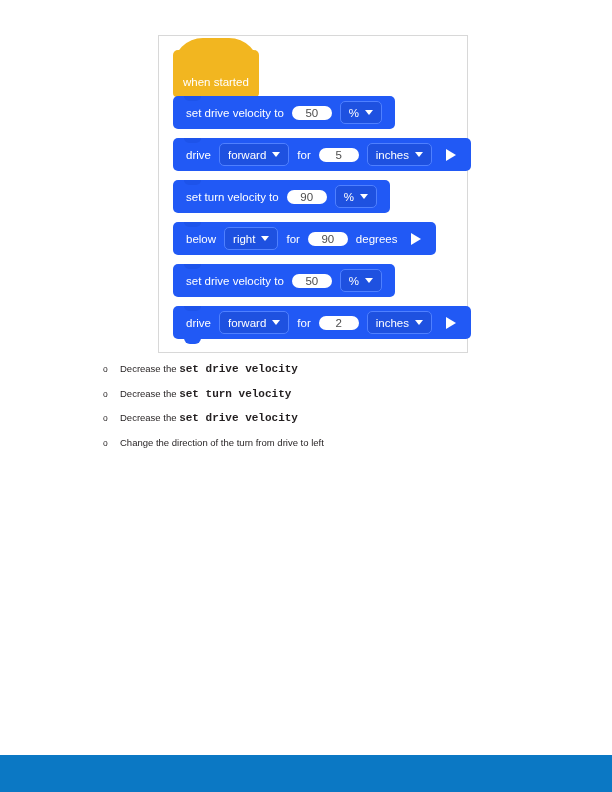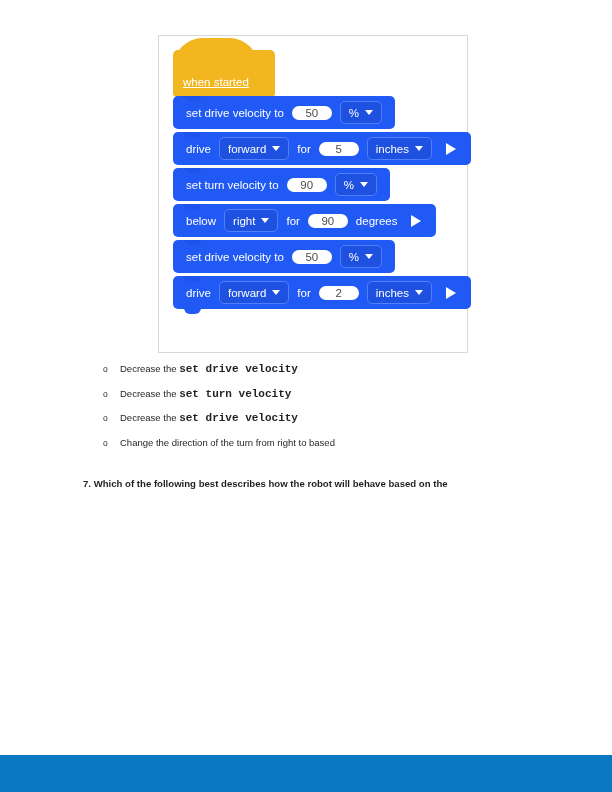--- a/index.html
+++ b/index.html
@@ -29,30 +29,29 @@
 
   #block-stack {
     position: absolute;
     left: 14px;
     top: 14px;
   }
 
   
   .hat-block {
     position: relative;
-    width: 102px;
+    width: 86px;
     height: 47px;
     background: #f2b620;
     border-radius: 5px 5px 4px 4px;
     color: #ffffff;
     font-size: 11.5px;
     box-sizing: border-box;
     padding: 26px 0 0 10px;
     margin-bottom: -1px;
-    text-decoration: underline;
   }
   .hat-block::before {
     content: "";
     position: absolute;
     left: 0;
     top: -12px;
     width: 86px;
     height: 30px;
     background: #f2b620;
     border-radius: 42px 42px 0 0;
@@ -76,21 +75,21 @@
 
   
   .block {
     position: relative;
     background: #2159f5;
     border-radius: 5px;
     min-height: 33px;
     display: flex;
     align-items: center;
     padding: 0 9px;
-    margin-bottom: 3px;
+    margin-bottom: 9px;
     box-sizing: border-box;
     color: #ffffff;
     font-size: 11.5px;
     width: max-content;
     z-index: 1;
   }
   
   .block::before {
     content: "";
     position: absolute;
@@ -322,22 +321,21 @@
     <span class="option-text"><span>Decrease the </span><span class="mono">set turn velocity</span></span>
   </div>
 
   <div class="option-row">
     <span class="option-bullet">o</span>
     <span class="option-text"><span>Decrease the </span><span class="mono">set drive velocity</span></span>
   </div>
 
   <div class="option-row">
     <span class="option-bullet">o</span>
-    <span class="option-text"><span>Change the direction of the turn from right to based</span><span class="mono"></span></span>
+    <span class="option-text"><span>Change the direction of the turn from drive to left</span><span class="mono"></span></span>
   </div>
 
 </div>
 
 <div id="question-prompt">
-  <span>7. Which of the following best describes how the robot will behave based on  the</span>
 </div>
 
 <div id="footer-bar"></div>
 
 </body></html>

